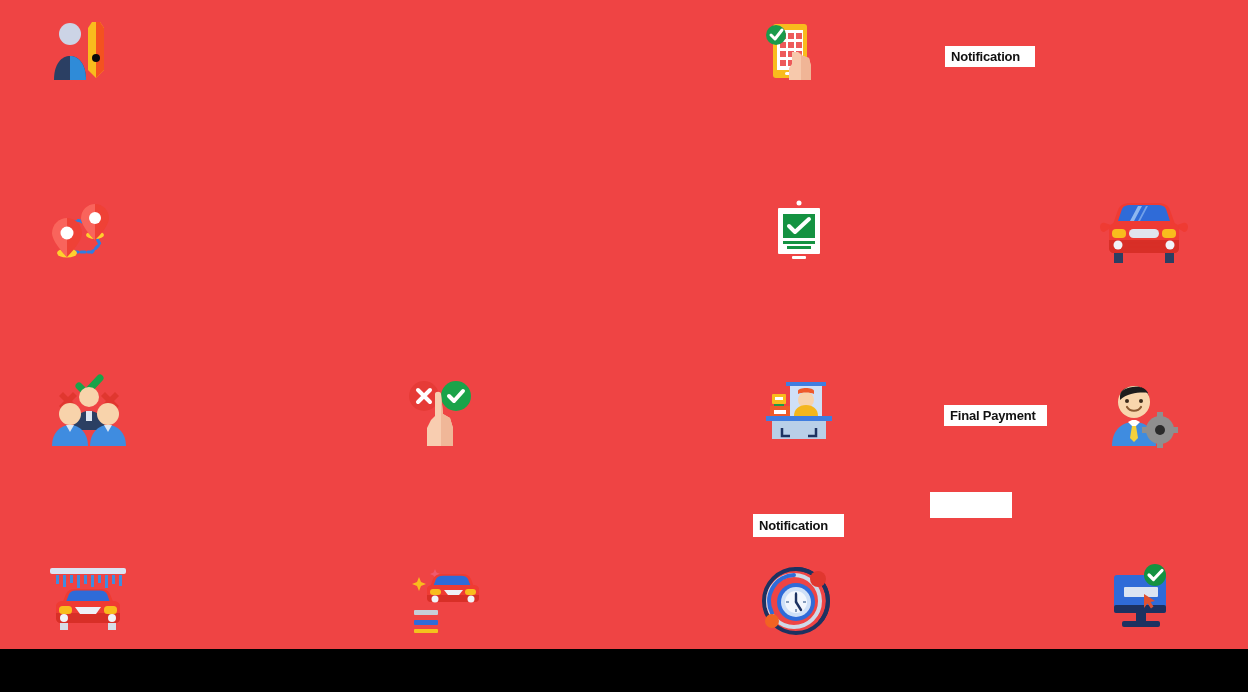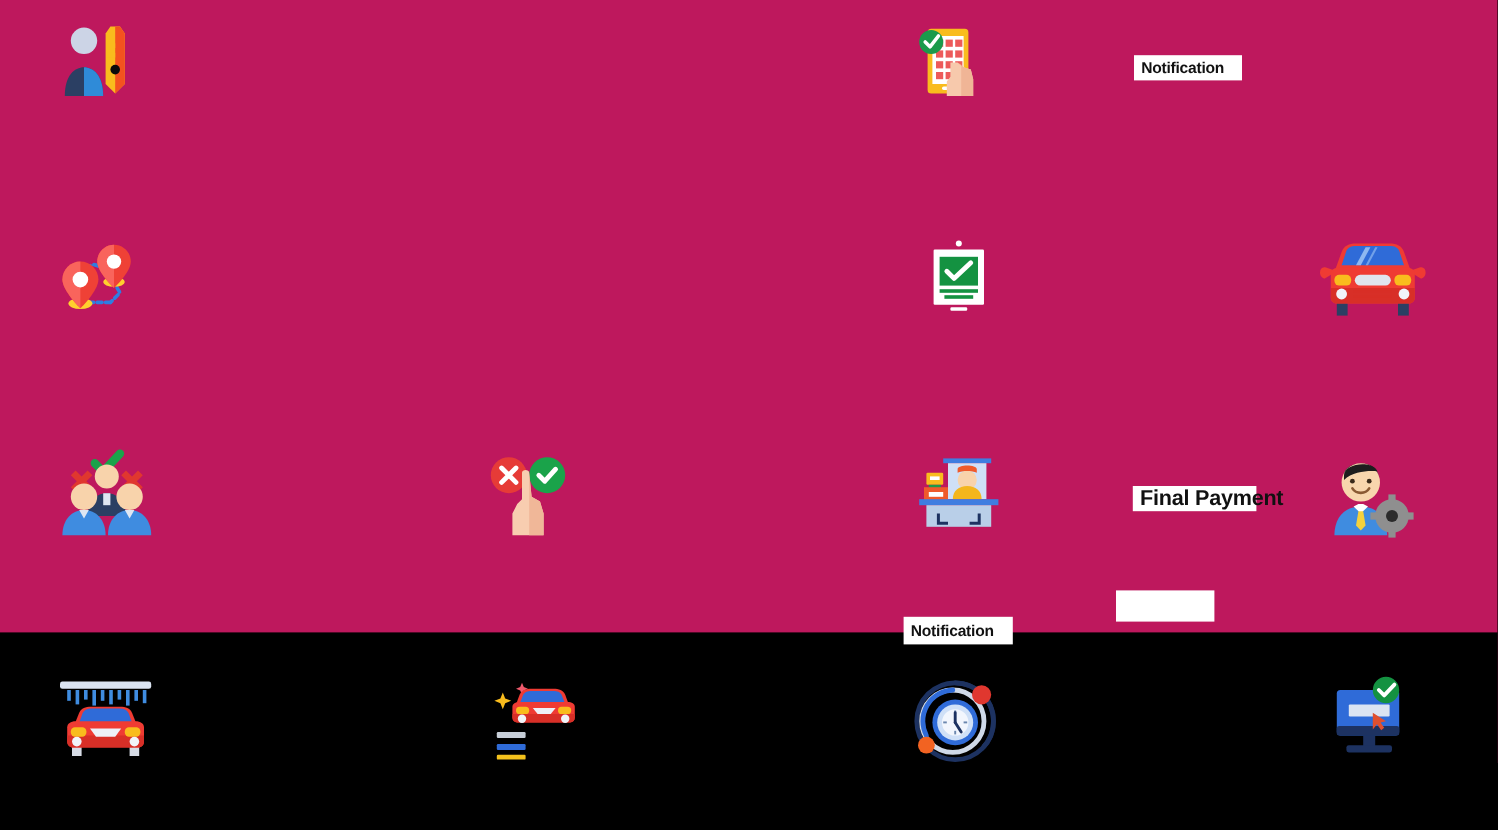--- a/index.html
+++ b/index.html
@@ -13,22 +13,22 @@
     height: 692px;
     position: relative;
     overflow: hidden;
     font-family: "Liberation Sans", sans-serif;
     background: #000000;
   }
   #canvas {
     position: absolute;
     left: 0; top: 0;
     width: 1248px;
-    height: 527px;
-    background: #be185d;
+    height: 649px;
+    background: #ef4444;
   }
   .icon-wrap {
     position: absolute;
     display: block;
     line-height: 0;
   }
   .label {
     position: absolute;
     background: #ffffff;
     color: #111111;
@@ -287,19 +287,19 @@
       <rect x="30" y="48" width="10" height="9" fill="#1d3261"></rect>
       <rect x="16" y="56" width="38" height="6" rx="2" fill="#1d3261"></rect>
       <path d="M38 29 L38 43 L41.5 38.5 L45 43.5 L47.5 41.5 L44.5 37 L49 36 Z" fill="#e0502f"></path>
       <circle cx="49" cy="10" r="11" fill="#149241"></circle>
       <path d="M43 10 L47.5 14.5 L56 5.5" stroke="#ffffff" stroke-width="3.2" fill="none" stroke-linecap="round" stroke-linejoin="round"></path>
     </svg>
   </div>
 
   <div class="label" style="left:945px; top:46px; width:90px; height:21px; font-size:13px; line-height:11px;">Notification</div>
 
-  <div class="label" style="left:944px; top:405px; width:103px; height:21px; font-size:18px; line-height:11px;">Final Payment</div>
+  <div class="label" style="left:944px; top:405px; width:103px; height:21px; font-size:13px; line-height:11px;">Final Payment</div>
 
   <div class="label empty" style="left:930px; top:492px; width:82px; height:26px;"></div>
 
   <div class="label" style="left:753px; top:514px; width:91px; height:23px; font-size:13px; line-height:13px;">Notification</div>
 
 </div>
 
 </body></html>

